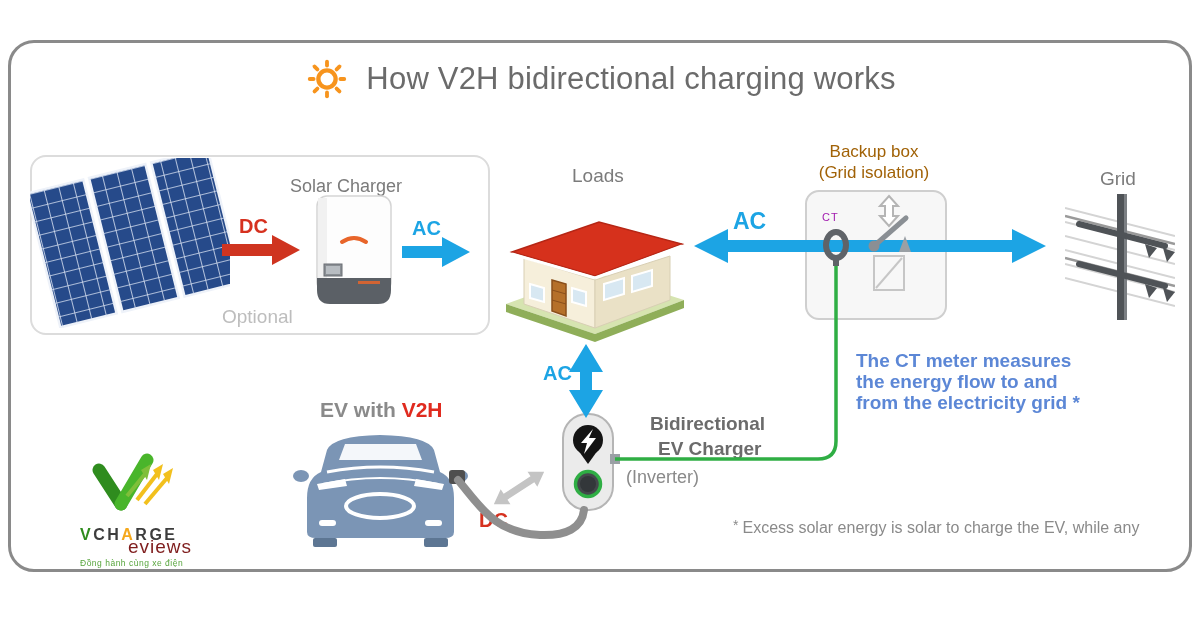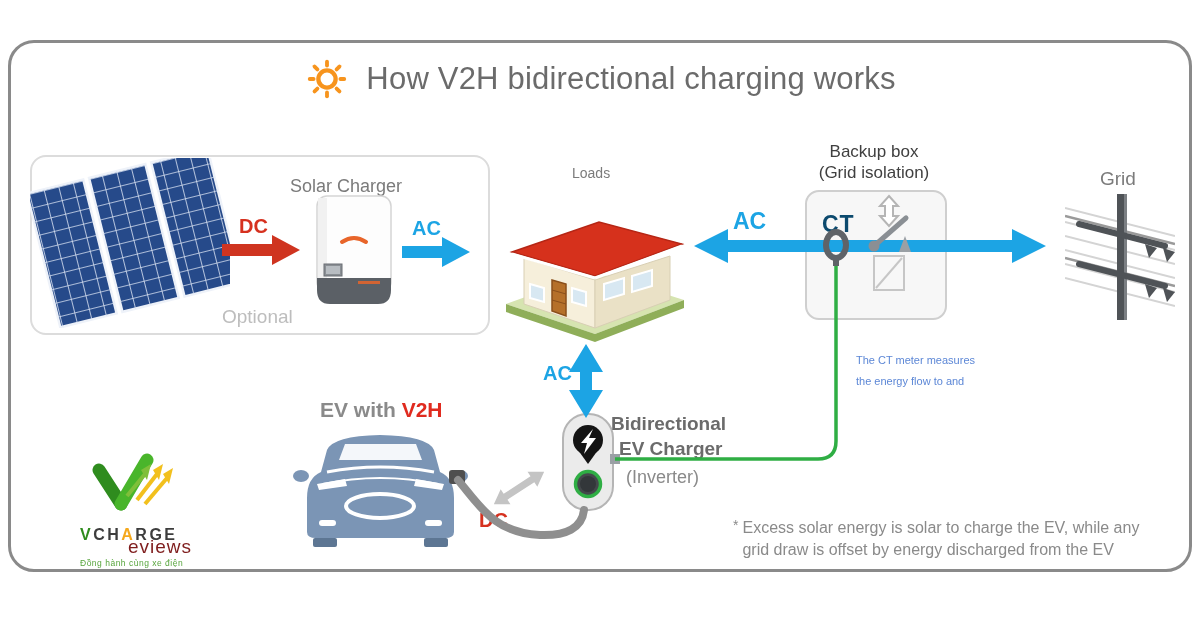--- a/index.html
+++ b/index.html
@@ -11,24 +11,24 @@
   #title-row{left:0;top:56px;width:1200px;display:flex;justify-content:center;align-items:center;gap:16px;}
   #title-main{font-size:31px;color:#6b6b6b;letter-spacing:.2px;}
   #title-suffix{font-size:29px;color:#4f86c6;}
   
   #optional-box{left:30px;top:155px;width:456px;height:176px;border:2px solid #dcdcdc;border-radius:16px;background:#fff;}
   .lbl-gray{color:#7b7b7b;font-size:18px;}
   .lbl-light{color:#bdbdbd;font-size:19px;}
   .lbl-dc{color:#d6311f;font-weight:bold;font-size:20px;}
   .lbl-ac{color:#1ca4e4;font-weight:bold;font-size:20px;}
   .lbl-ac-big{color:#1ca4e4;font-weight:bold;font-size:23px;}
-  .lbl-ct{color:#0c4a6e;font-weight:bold;font-size:23px;letter-spacing:1px;}
+  .lbl-ct{color:#a21caf;font-weight:normal;font-size:11px;letter-spacing:1px;}
   #backup-box{left:805px;top:190px;width:138px;height:126px;border:2px solid #cfcfcf;border-radius:14px;background:#f7f7f7;}
-  #backup-label{left:805px;top:141px;width:138px;text-align:center;color:#404040;font-size:17px;line-height:21px;}
-  .note-blue{color:#5c87d6;font-weight:normal;font-size:11px;line-height:21px;}
+  #backup-label{left:805px;top:141px;width:138px;text-align:center;color:#a16207;font-size:17px;line-height:21px;}
+  .note-blue{color:#5c87d6;font-weight:bold;font-size:19px;line-height:21px;}
   .footnote{color:#8a8a8a;font-size:16px;line-height:21.5px;}
   .charger-title{color:#6b6b6b;font-weight:bold;font-size:19px;line-height:25px;}
   .charger-sub{color:#8a8a8a;font-size:18px;}
   #ev-label{font-size:21px;font-weight:600;color:#8a8a8a;}
   #ev-label .v2h{color:#e02b1f;}
   #logo-text{font-size:16px;font-weight:bold;letter-spacing:2.5px;color:#3d3d3d;}
   #logo-text .lg-v{color:#2f8c1e;} #logo-text .lg-a{color:#f5a81c;}
   #logo-tagline{font-size:8.5px;color:#57a53c;letter-spacing:.5px;}
   #watermark{font-size:19px;color:#7f1d1d;letter-spacing:1px;}
   svg{display:block;}
@@ -88,21 +88,21 @@
       <path d="M5,84 H79 V96 Q79,110 66,110 H18 Q5,110 5,96 Z" fill="#5b6066"></path>
       <rect x="12" y="70" width="18" height="12" fill="#8a8f94" stroke="#6b6f75"></rect>
       <rect x="14" y="72" width="14" height="8" fill="#b8bdc2"></rect>
       <rect x="46" y="87" width="22" height="3" fill="#e8652a" opacity="0.85"></rect>
     </svg>
   </div>
   <div class="abs lbl-dc" style="left:239px;top:215px;">DC</div>
   <div class="abs lbl-ac" style="left:412px;top:217px;">AC</div>
   <div class="abs lbl-light" style="left:222px;top:306px;">Optional</div>
 
-  <div class="abs lbl-gray" style="left:572px;top:165px;font-size:14px;">Loads</div>
+  <div class="abs lbl-gray" style="left:572px;top:165px;font-size:19px;">Loads</div>
   <div class="abs" style="left:500px;top:192px;width:190px;height:150px;">
     <svg width="190" height="150" viewBox="0 0 190 150">
       <polygon points="6,112 95,142 184,108 95,80" fill="#d6e4b0"></polygon>
       <polygon points="6,112 6,120 95,150 184,116 184,108 95,142" fill="#8fae59"></polygon>
       <polygon points="24,66 95,88 95,136 24,112" fill="#f6efdb" stroke="#d8cfb4" stroke-width="1"></polygon>
       <polygon points="95,88 170,64 170,108 95,136" fill="#eae1c6" stroke="#d8cfb4" stroke-width="1"></polygon>
       <polygon points="12,60 95,84 182,52 99,30" fill="#d6311c" stroke="#b52615" stroke-width="1.5"></polygon>
       <line x1="12" y1="62" x2="95" y2="86" stroke="#ffffff" stroke-width="3"></line>
       <line x1="95" y1="86" x2="182" y2="54" stroke="#ffffff" stroke-width="3"></line>
       <polygon points="52,88 66,92 66,124 52,119" fill="#b5702a" stroke="#8a4f1b" stroke-width="1.5"></polygon>
@@ -177,40 +177,40 @@
   <div class="abs" style="left:560px;top:412px;width:56px;height:100px;">
     <svg width="56" height="100" viewBox="0 0 56 100">
       <rect x="3" y="2" width="50" height="96" rx="24" fill="#ebebeb" stroke="#b5b5b5" stroke-width="2"></rect>
       <circle cx="28" cy="28" r="15" fill="#141414"></circle>
       <polygon points="18,38 38,38 28,52" fill="#141414"></polygon>
       <polygon points="33,17 21,31 27,31 24,42 36,26 29,26" fill="#ffffff"></polygon>
       <circle cx="28" cy="72" r="12.5" fill="#44484b" stroke="#2fae44" stroke-width="3.5"></circle>
       <circle cx="28" cy="72" r="8" fill="#33373a"></circle>
     </svg>
   </div>
-  <div class="abs charger-title" style="left:611px;top:411px;">
+  <div class="abs charger-title" style="left:650px;top:411px;">
     <div>Bidirectional</div>
     <div style="padding-left:8px;">EV Charger</div>
   </div>
   <div class="abs charger-sub" style="left:626px;top:467px;text-align:center;">(Inverter)</div>
 
   <div class="abs lbl-ac-big" style="left:733px;top:208px;">AC</div>
   <div class="abs lbl-ac" style="left:543px;top:362px;">AC</div>
   <div class="abs lbl-dc" style="left:479px;top:509px;">DC</div>
 
   <div class="abs note-blue" style="left:856px;top:350px;">
     <div>The CT meter measures</div>
     <div>the energy flow to and</div>
+    <div>from the electricity grid *</div>
   </div>
 
   <div class="abs footnote" style="left:733px;top:517px;display:flex;gap:4px;">
     <span style="font-size:14px;position:relative;top:-2px;">*</span>
     <div>
       <div>Excess solar energy is solar to charge the EV, while any</div>
-      <div>grid draw is offset by energy discharged from the EV</div>
     </div>
   </div>
 
   <div class="abs" style="left:80px;top:452px;width:170px;height:100px;">
     <svg width="110" height="62" viewBox="0 0 100 62" style="margin-left:2px;">
       <line x1="12" y1="18" x2="34" y2="52" stroke="#2f8c1e" stroke-width="13" stroke-linecap="round"></line>
       <line x1="34" y1="52" x2="60" y2="8" stroke="#49b52b" stroke-width="13" stroke-linecap="round"></line>
       <line x1="40" y1="44" x2="58" y2="22" stroke="#7fbf3a" stroke-width="4"></line>
       <polygon points="54,18 64,12 60,28" fill="#7fbf3a"></polygon>
       <line x1="50" y1="48" x2="70" y2="22" stroke="#f2c01d" stroke-width="4"></line>

